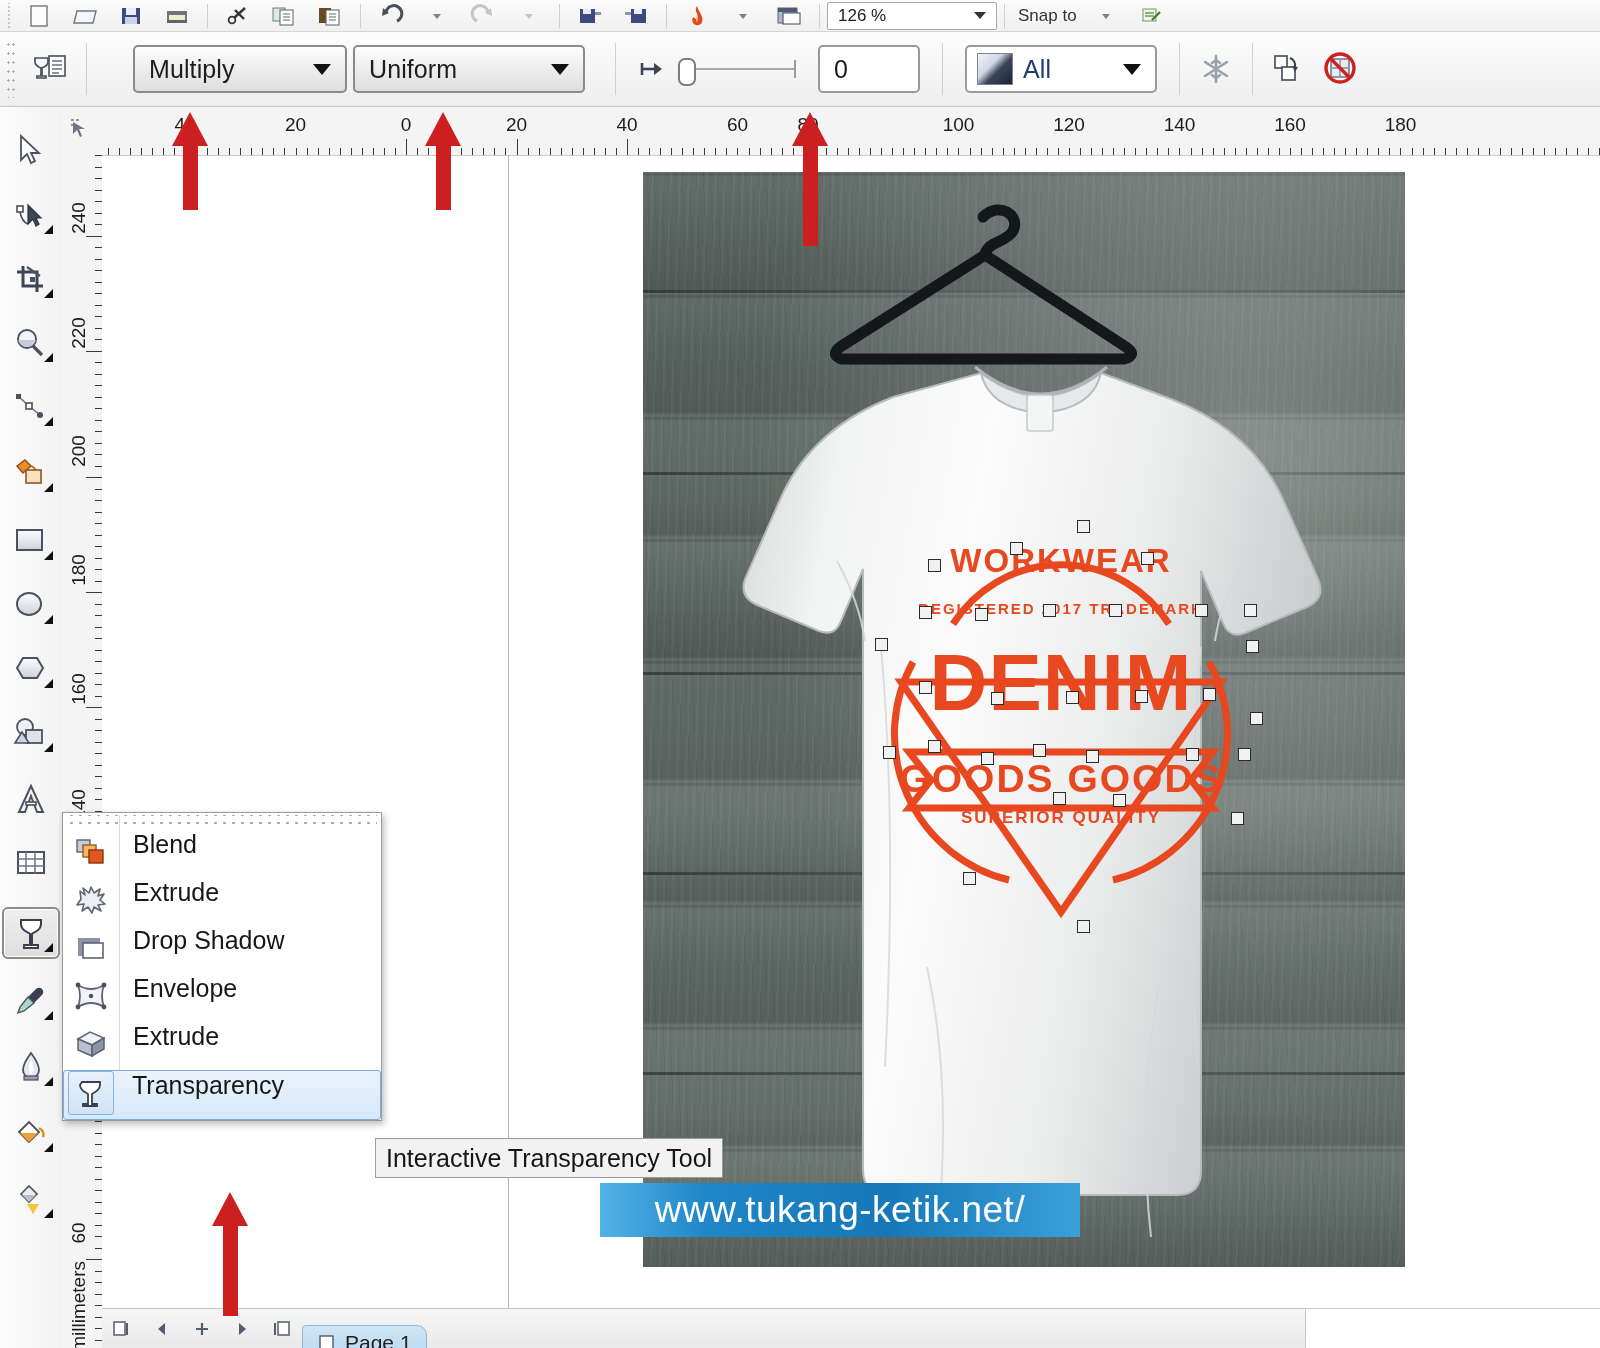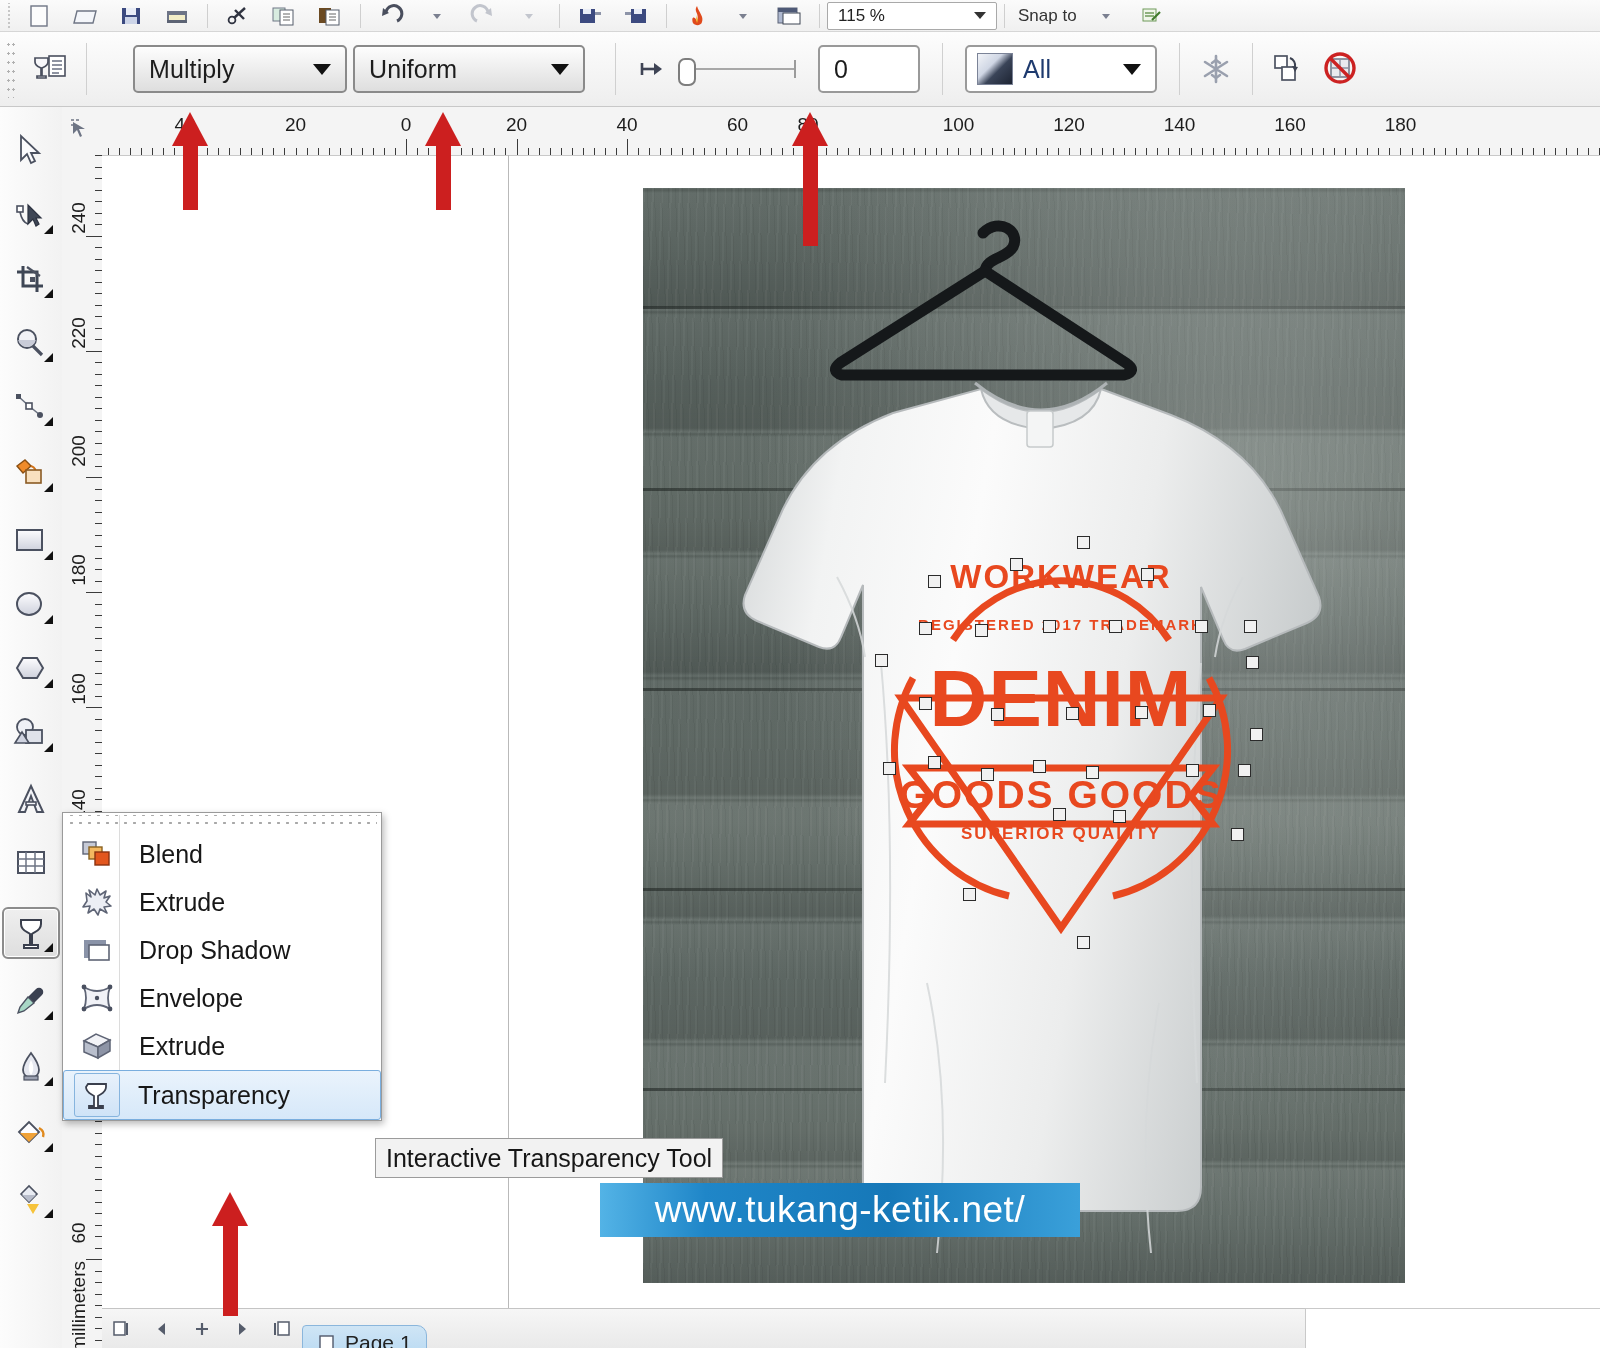--- a/index.html
+++ b/index.html
@@ -120,21 +120,21 @@
   
   .canvas{
     position:absolute;left:102px;top:155px;width:1498px;height:1153px;
     background:#ffffff;overflow:hidden;
   }
   .page-edge-right{position:absolute;left:406px;top:0;width:1px;height:1153px;background:#b9b9b9;}
   .page-edge-top{position:absolute;left:0;top:0;width:1498px;height:1px;background:#c9c9c9;}
 
   
   .photo{
-    position:absolute;left:541px;top:33px;width:762px;height:1095px;
+    position:absolute;left:541px;top:17px;width:762px;height:1095px;
     background:
       repeating-linear-gradient(180deg,
         rgba(255,255,255,.05) 0px,rgba(0,0,0,.10) 2px,rgba(255,255,255,.04) 5px,
         rgba(0,0,0,.02) 60px,rgba(0,0,0,.12) 118px,rgba(255,255,255,.05) 122px),
       linear-gradient(180deg,#5d6763 0%,#59635f 18%,#646e69 30%,#5a6460 45%,
                       #69736e 58%,#5e6864 72%,#6b7570 86%,#606a66 100%);
     overflow:hidden;
   }
   .photo .plankline{position:absolute;left:0;width:100%;height:3px;
     background:linear-gradient(90deg,rgba(25,30,28,.55),rgba(60,68,64,.35),rgba(25,30,28,.5));}
@@ -161,21 +161,21 @@
   
   .flyout{
     position:absolute;left:62px;top:812px;width:318px;
     background:#ffffff;border:1px solid #9a9a9a;
     box-shadow:2px 3px 7px rgba(0,0,0,.28);
     z-index:40;
   }
   .flyout .fly-grip{height:14px;margin:2px 4px 1px 4px;
     background-image:radial-gradient(circle,#a8a8a8 1.1px,transparent 1.3px);
     background-size:9px 8px;background-position:0 4px;}
-  .fly-item{height:48px;display:flex;align-items:center;position:relative;padding-left:10px;}
+  .fly-item{height:48px;display:flex;align-items:flex-start;position:relative;padding-left:4px;}
   .fly-item .fi-icon{width:48px;height:44px;display:flex;align-items:center;justify-content:center;flex:none;}
   .fly-item .fi-label{font-size:25px;color:#171717;padding-left:18px;}
   .fly-item.active{
     background:linear-gradient(#eaf3fc,#d6e8f9);
     border:1px solid #7aaede;border-radius:3px;
   }
   .fly-item.active .fi-icon{background:linear-gradient(#e8f1fb,#cfe3f7);border:1px solid #86b4de;border-radius:3px;height:42px;width:44px;}
   .fly-divider{position:absolute;left:56px;top:2px;bottom:2px;width:1px;background:#dcdcdc;}
 
   
@@ -327,21 +327,21 @@
       <svg width="30" height="26" viewBox="0 0 30 26">
           <rect x="4" y="5" width="19" height="15" fill="#aeb8cf" stroke="#5a6276"></rect>
           <rect x="4" y="5" width="19" height="4" fill="#4f5a77"></rect>
           <rect x="9" y="10" width="17" height="11" fill="#fff" stroke="#3d4453"></rect>
         </svg>
     </div>
 
     <div class="tb-sep"></div>
 
     <div class="zoom-combo">
-      <span>115 %</span>
+      <span>126 %</span>
       <div class="caret"></div>
     </div>
 
     <div class="tb-sep"></div>
 
     <div class="snapto">Snap to</div>
     <div class="tb-btn">
       <svg width="12" height="12" viewBox="0 0 12 12">
           <path d="M2 4 L10 4 L6 9 Z" fill="#7b8090"></path>
         </svg>

